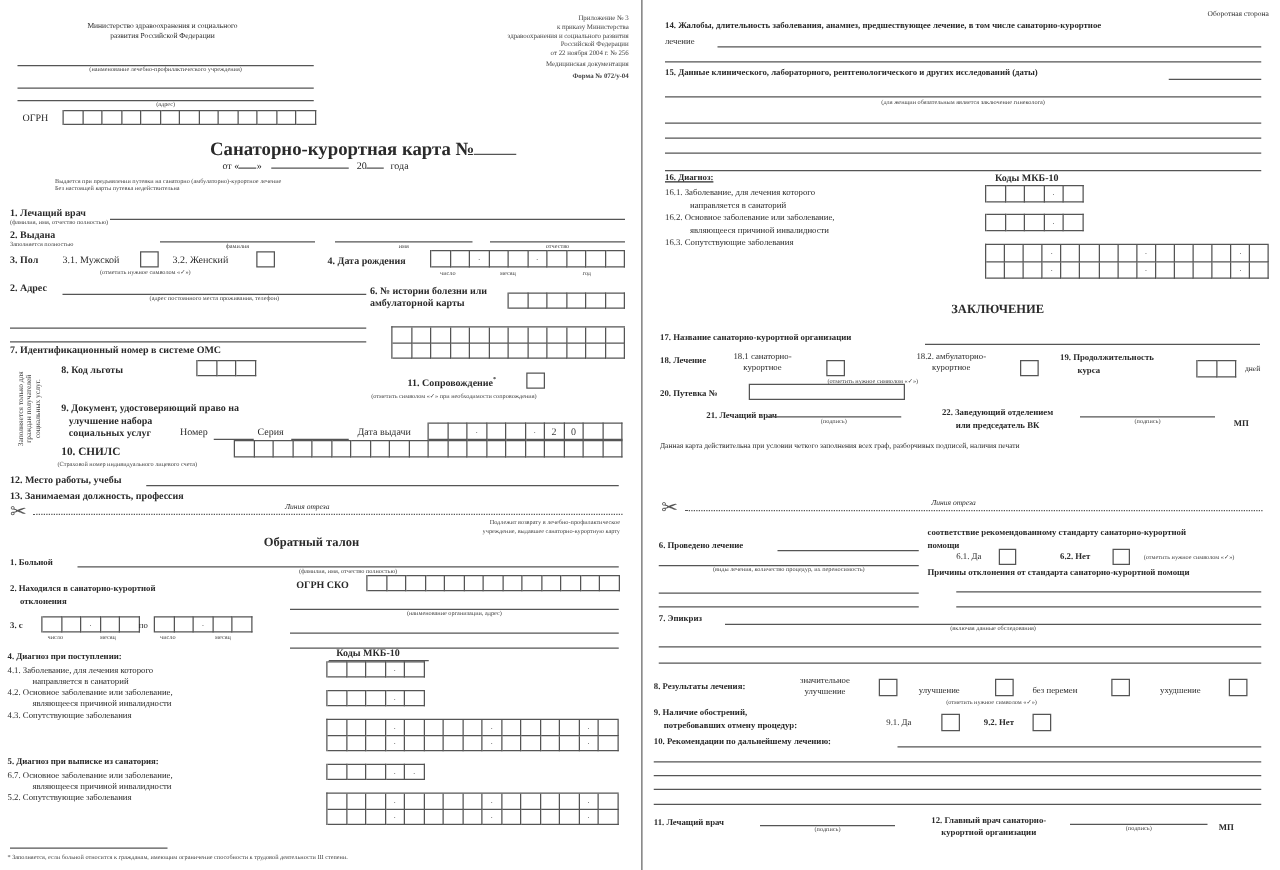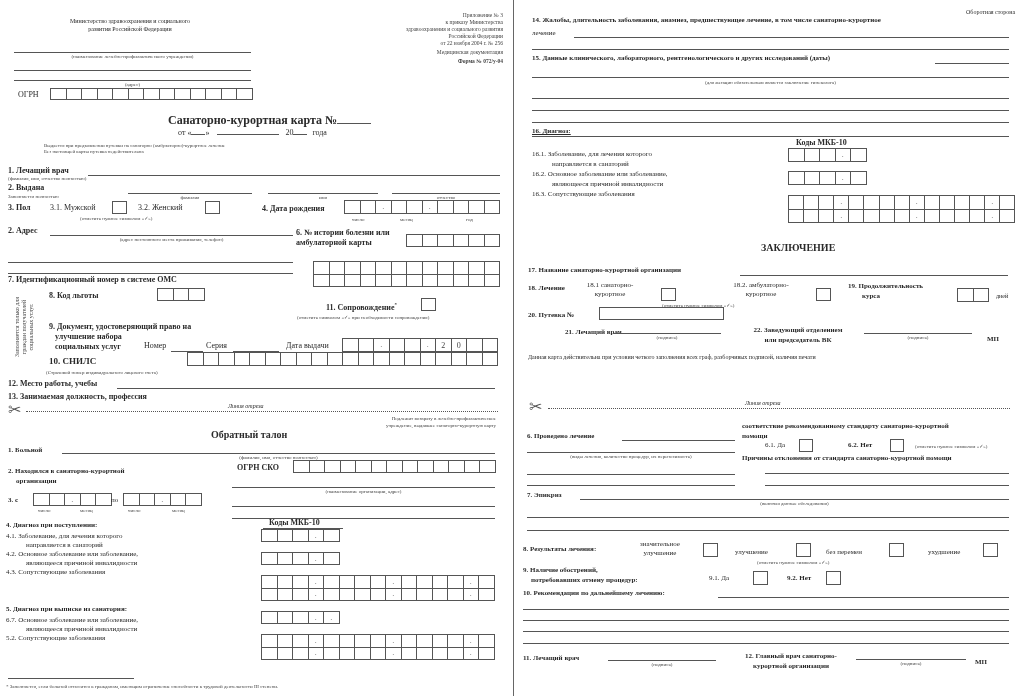--- a/index.html
+++ b/index.html
@@ -6,21 +6,21 @@
   body{width:1024px;height:696px;position:relative;overflow:hidden;font-family:"Liberation Serif","DejaVu Serif",serif;color:#2a2a2a;}
   .abs{position:absolute;}
   .t{position:absolute;white-space:nowrap;line-height:1;}
   .b{font-weight:bold;}
   .s5{font-size:5px;color:#444;}
   .s6{font-size:6px;}
   .s7{font-size:7px;}
   .s8{font-size:8px;}
   .s9{font-size:9px;}
   .s10{font-size:10px;}
-  .s12{font-size:12px;}
+  .s12{font-size:15px;}
   .line{position:absolute;height:0;border-top:1px solid #555;}
   .vline{position:absolute;width:0;border-left:1px solid #666;}
   .dash{position:absolute;height:0;border-top:1px dotted #555;}
   .grid{position:absolute;display:flex;border-left:1px solid #555;}
   .grid .c{border:1px solid #555;border-left:none;box-sizing:border-box;display:flex;align-items:center;justify-content:center;font-size:6px;color:#444;}
   .grid2{position:absolute;display:grid;border-left:1px solid #555;border-top:1px solid #555;}
   .grid2 .c{border-right:1px solid #555;border-bottom:1px solid #555;box-sizing:border-box;display:flex;align-items:center;justify-content:center;font-size:6px;color:#444;}
   .box{position:absolute;border:1px solid #555;box-sizing:border-box;}
   .rot{position:absolute;transform:rotate(-90deg);transform-origin:left top;font-size:6px;line-height:7px;color:#444;white-space:nowrap;text-align:center;}
   .scis{position:absolute;font-size:16px;color:#555;line-height:1;}
@@ -266,21 +266,21 @@
       <div class="c" style="width: 15.5px; height: 13px;"></div>
       <div class="c" style="width: 15.5px; height: 13px;"></div>
       <div class="c" style="width: 15.5px; height: 13px;"></div>
       <div class="c" style="width: 15.5px; height: 13px;"></div>
       <div class="c" style="width: 15.5px; height: 13px;"></div>
       <div class="c" style="width: 15.5px; height: 13px;"></div>
     </div>
 
   <div class="t s7 b" style="left:8px;top:466px;line-height:10px;">
     <div>2. Находился в санаторно-курортной</div>
-    <div style="padding-left:8px;">организации</div>
+    <div style="padding-left:8px;">отклонения</div>
   </div>
   <div class="line" style="left:232px;top:487px;width:263px;"></div>
   <div class="t s5 center" style="left:232px;top:489px;width:263px;">(наименование организации, адрес)</div>
   <div class="line" style="left:232px;top:506px;width:263px;"></div>
   <div class="line" style="left:232px;top:518px;width:263px;"></div>
 
   <div class="t s7 b" style="left:8px;top:497px;">3. с</div>
   <div class="grid" style="left:33px;top:493px;">
       <div class="c" style="width: 15.5px; height: 13px;"></div>
       <div class="c" style="width: 15.5px; height: 13px;"></div>
@@ -421,21 +421,21 @@
 
   <div class="t s7 b" style="left:532px;top:55px;">15. Данные клинического, лабораторного, рентгенологического и других исследований (даты)</div>
   <div class="line" style="left:935px;top:63px;width:74px;"></div>
   <div class="line" style="left:532px;top:77px;width:477px;"></div>
   <div class="t s5 center" style="left:532px;top:80px;width:477px;">(для женщин обязательным является заключение гинеколога)</div>
   <div class="line" style="left:532px;top:98px;width:477px;"></div>
   <div class="line" style="left:532px;top:110px;width:477px;"></div>
   <div class="line" style="left:532px;top:122px;width:477px;"></div>
   <div class="line" style="left:532px;top:136px;width:477px;"></div>
 
-  <div class="t s7 b" style="left:532px;top:128px;text-decoration:underline;">16. Диагноз:</div>
+  <div class="t s7 b" style="left:532px;top:139px;text-decoration:underline;">16. Диагноз:</div>
   <div class="t s8 b" style="left:796px;top:139px;">Коды МКБ-10</div>
   <div class="t s7" style="left:532px;top:149px;line-height:10px;">
     <div>16.1. Заболевание, для лечения которого</div>
     <div style="padding-left:20px;">направляется в санаторий</div>
     <div>16.2. Основное заболевание или заболевание,</div>
     <div style="padding-left:20px;">являющееся причиной инвалидности</div>
     <div>16.3. Сопутствующие заболевания</div>
   </div>
   <div class="grid" style="left:788px;top:148px;">
       <div class="c" style="width: 15.5px; height: 14px;"></div>

